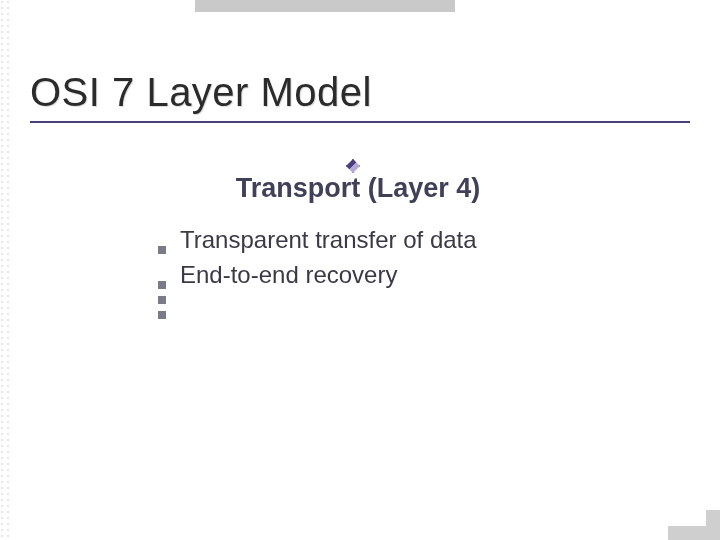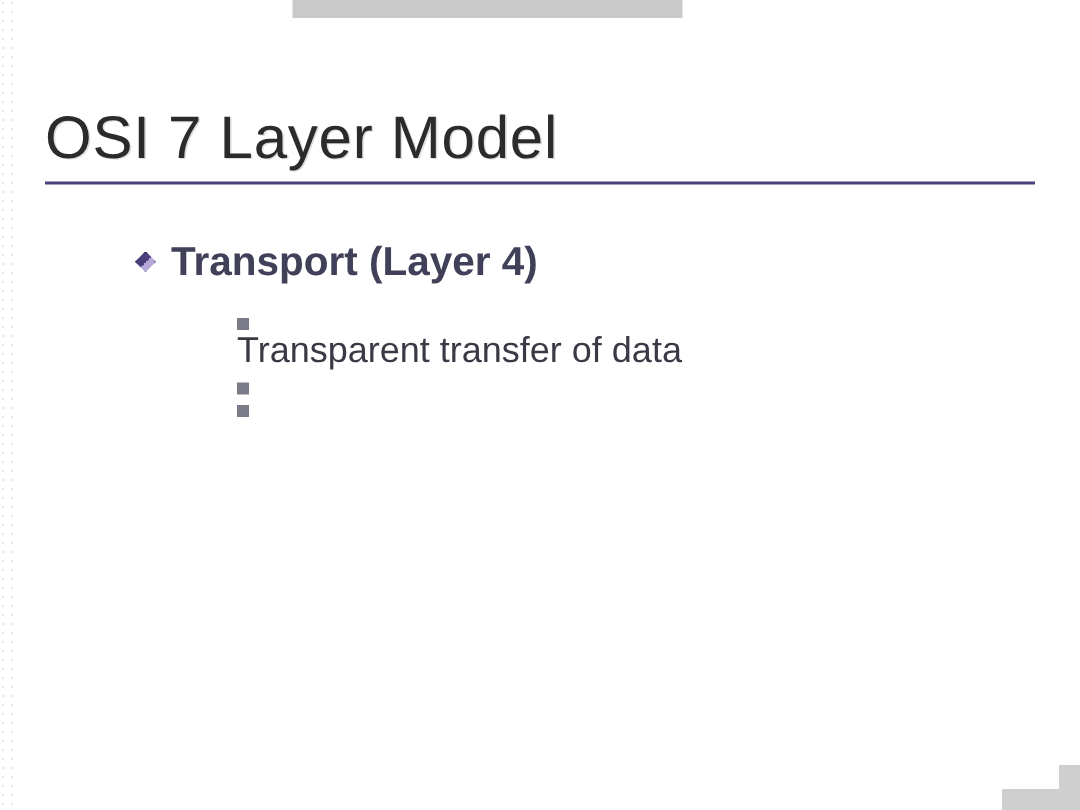--- a/index.html
+++ b/index.html
@@ -59,20 +59,21 @@
     height: 2px;
     background: #4a3f7a;
     margin-bottom: 36px;
   }
 
   .subhead-row {
     display: flex;
     align-items: center;
     margin-left: 60px;
     margin-bottom: 22px;
+    flex-direction: column;
   }
 
   .diamond-bullet {
     width: 14px;
     height: 14px;
     display: inline-block;
     background:
       linear-gradient(135deg, #4a3f7a 0 50%, transparent 50% 100%),
       linear-gradient(135deg, transparent 0 50%, #b7a7d6 50% 100%);
     transform: rotate(0deg);
@@ -87,23 +88,22 @@
     font-weight: 700;
     color: #404058;
   }
 
   .items {
     margin-left: 128px;
   }
 
   .item-row {
     display: flex;
-    align-items: flex-start;
+    align-items: flex-end;
     margin-bottom: 7px;
-    flex-direction: column;
   }
 
   .square-bullet {
     width: 8px;
     height: 8px;
     background: #7a7a88;
     margin-right: 14px;
     flex: 0 0 auto;
   }
 
@@ -156,20 +156,24 @@
     <span class="subhead">Transport (Layer 4)</span>
   </div>
 
   <div class="items">
     <div class="item-row">
       <span class="square-bullet"></span>
       <span class="item-text">Transparent transfer of data</span>
     </div>
     <div class="item-row">
       <span class="square-bullet"></span>
+      <span class="item-text">End-to-end recovery</span>
+    </div>
+    <div class="item-row">
+      <span class="square-bullet"></span>
     </div>
     <div class="item-row">
       <span class="square-bullet"></span>
     </div>
   </div>
 
 </div>
 
 <div class="corner"></div>
 

